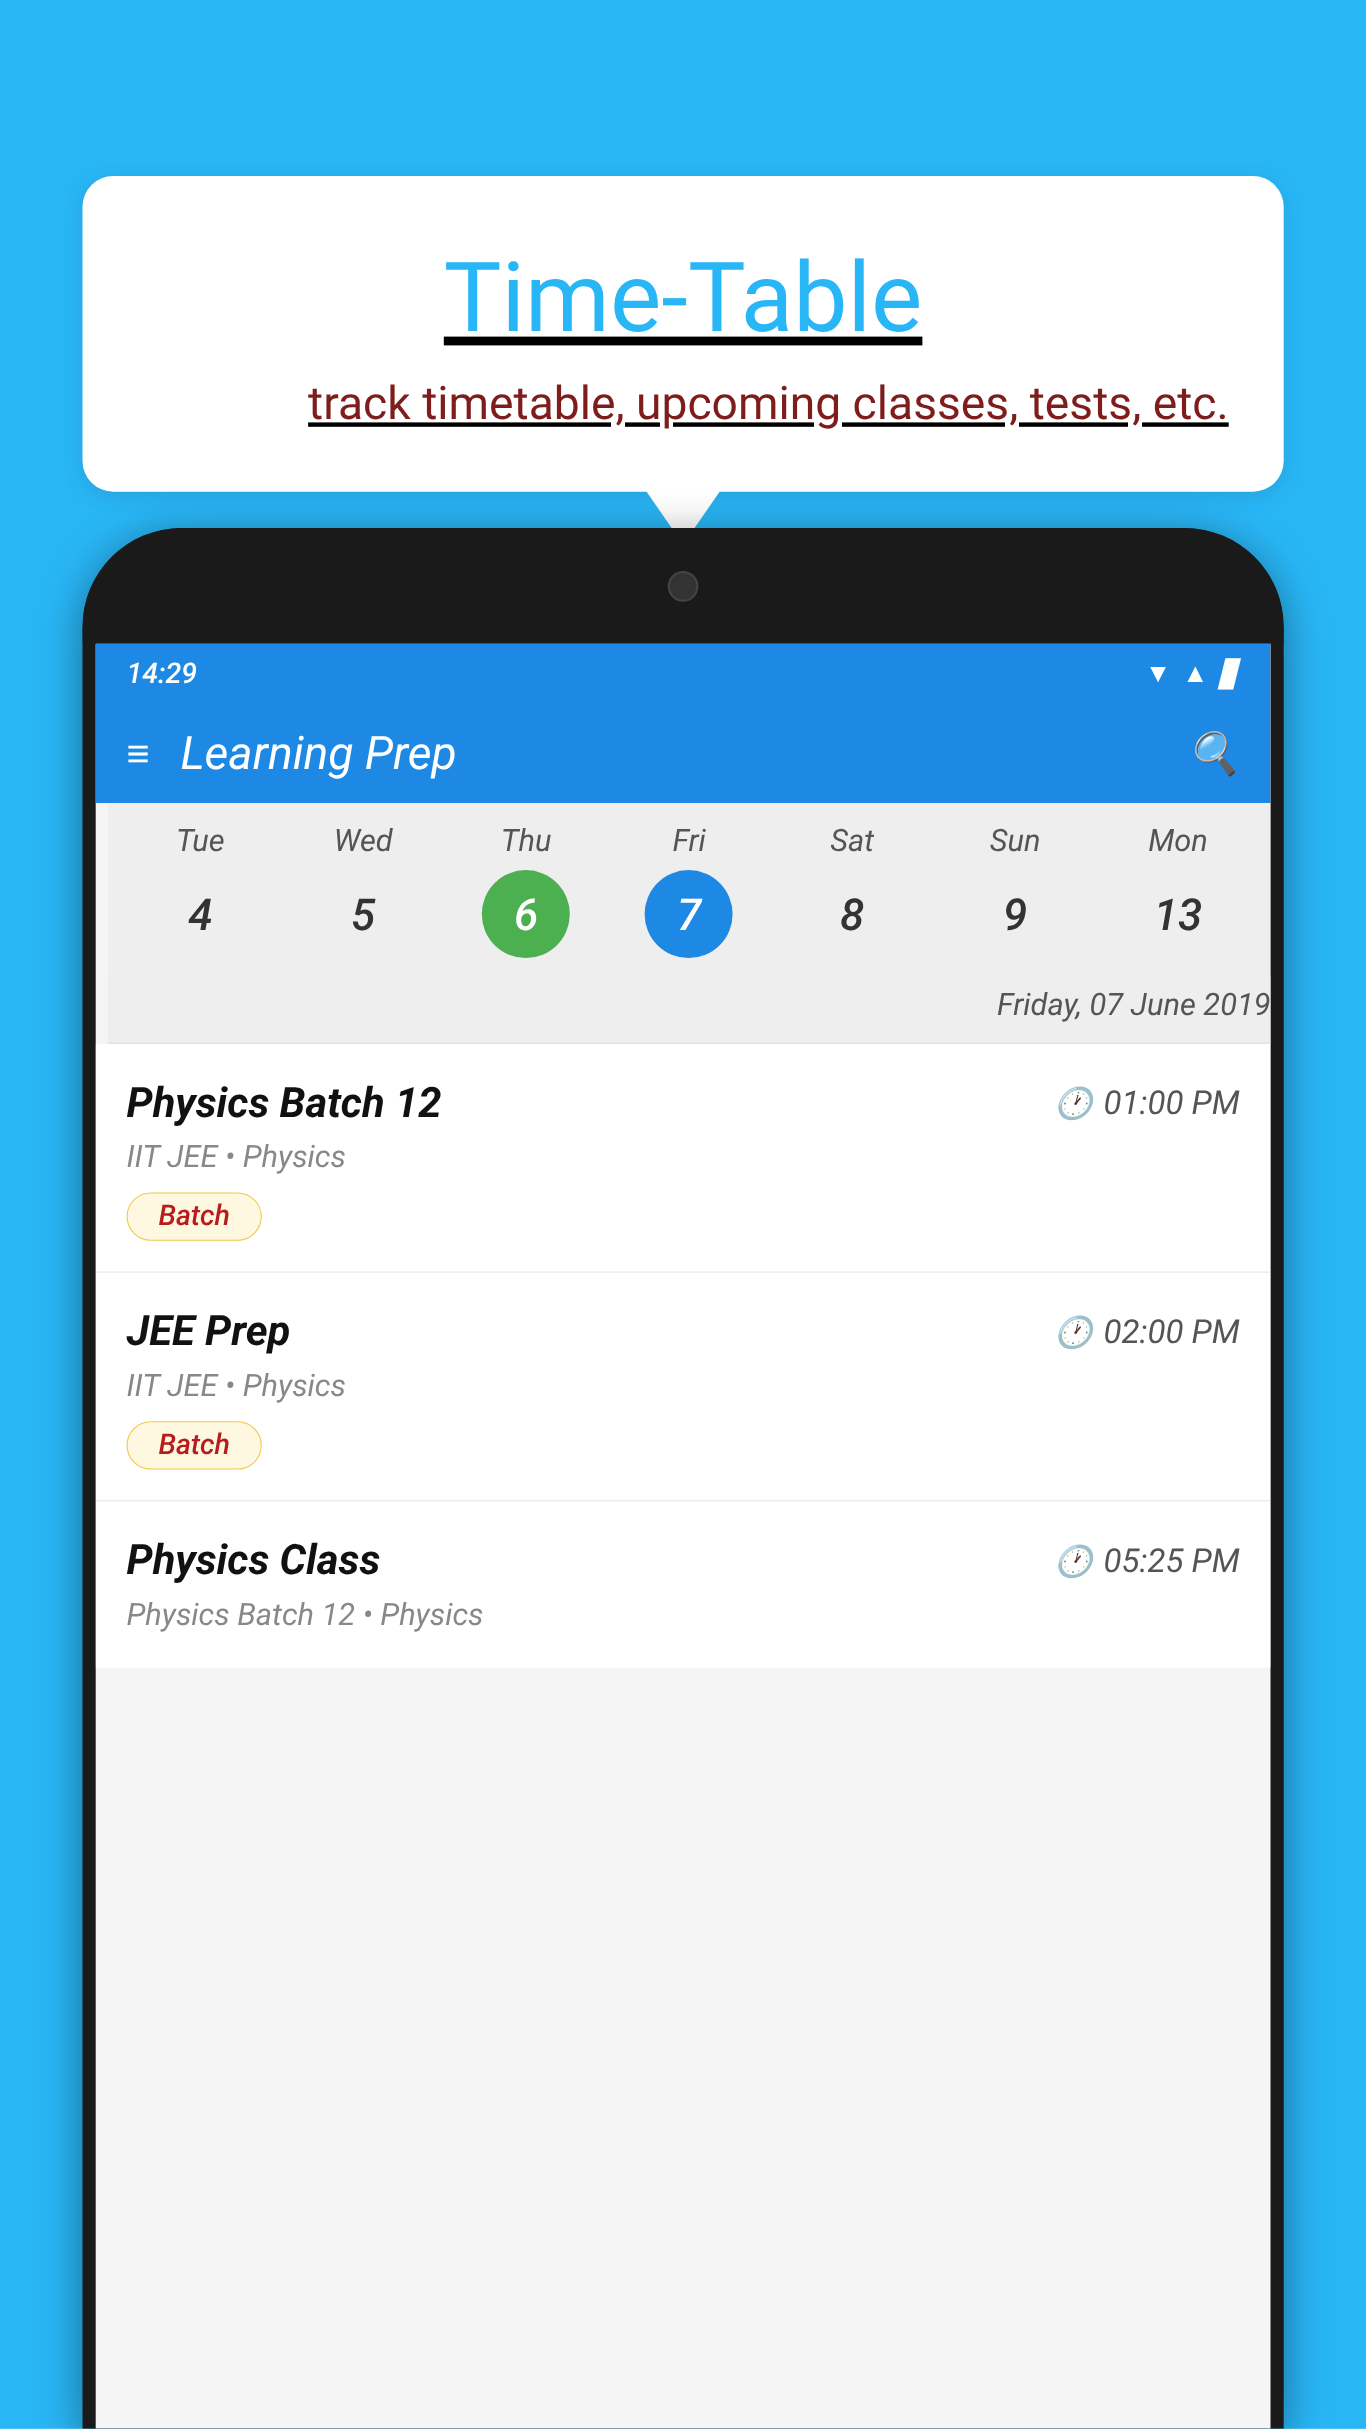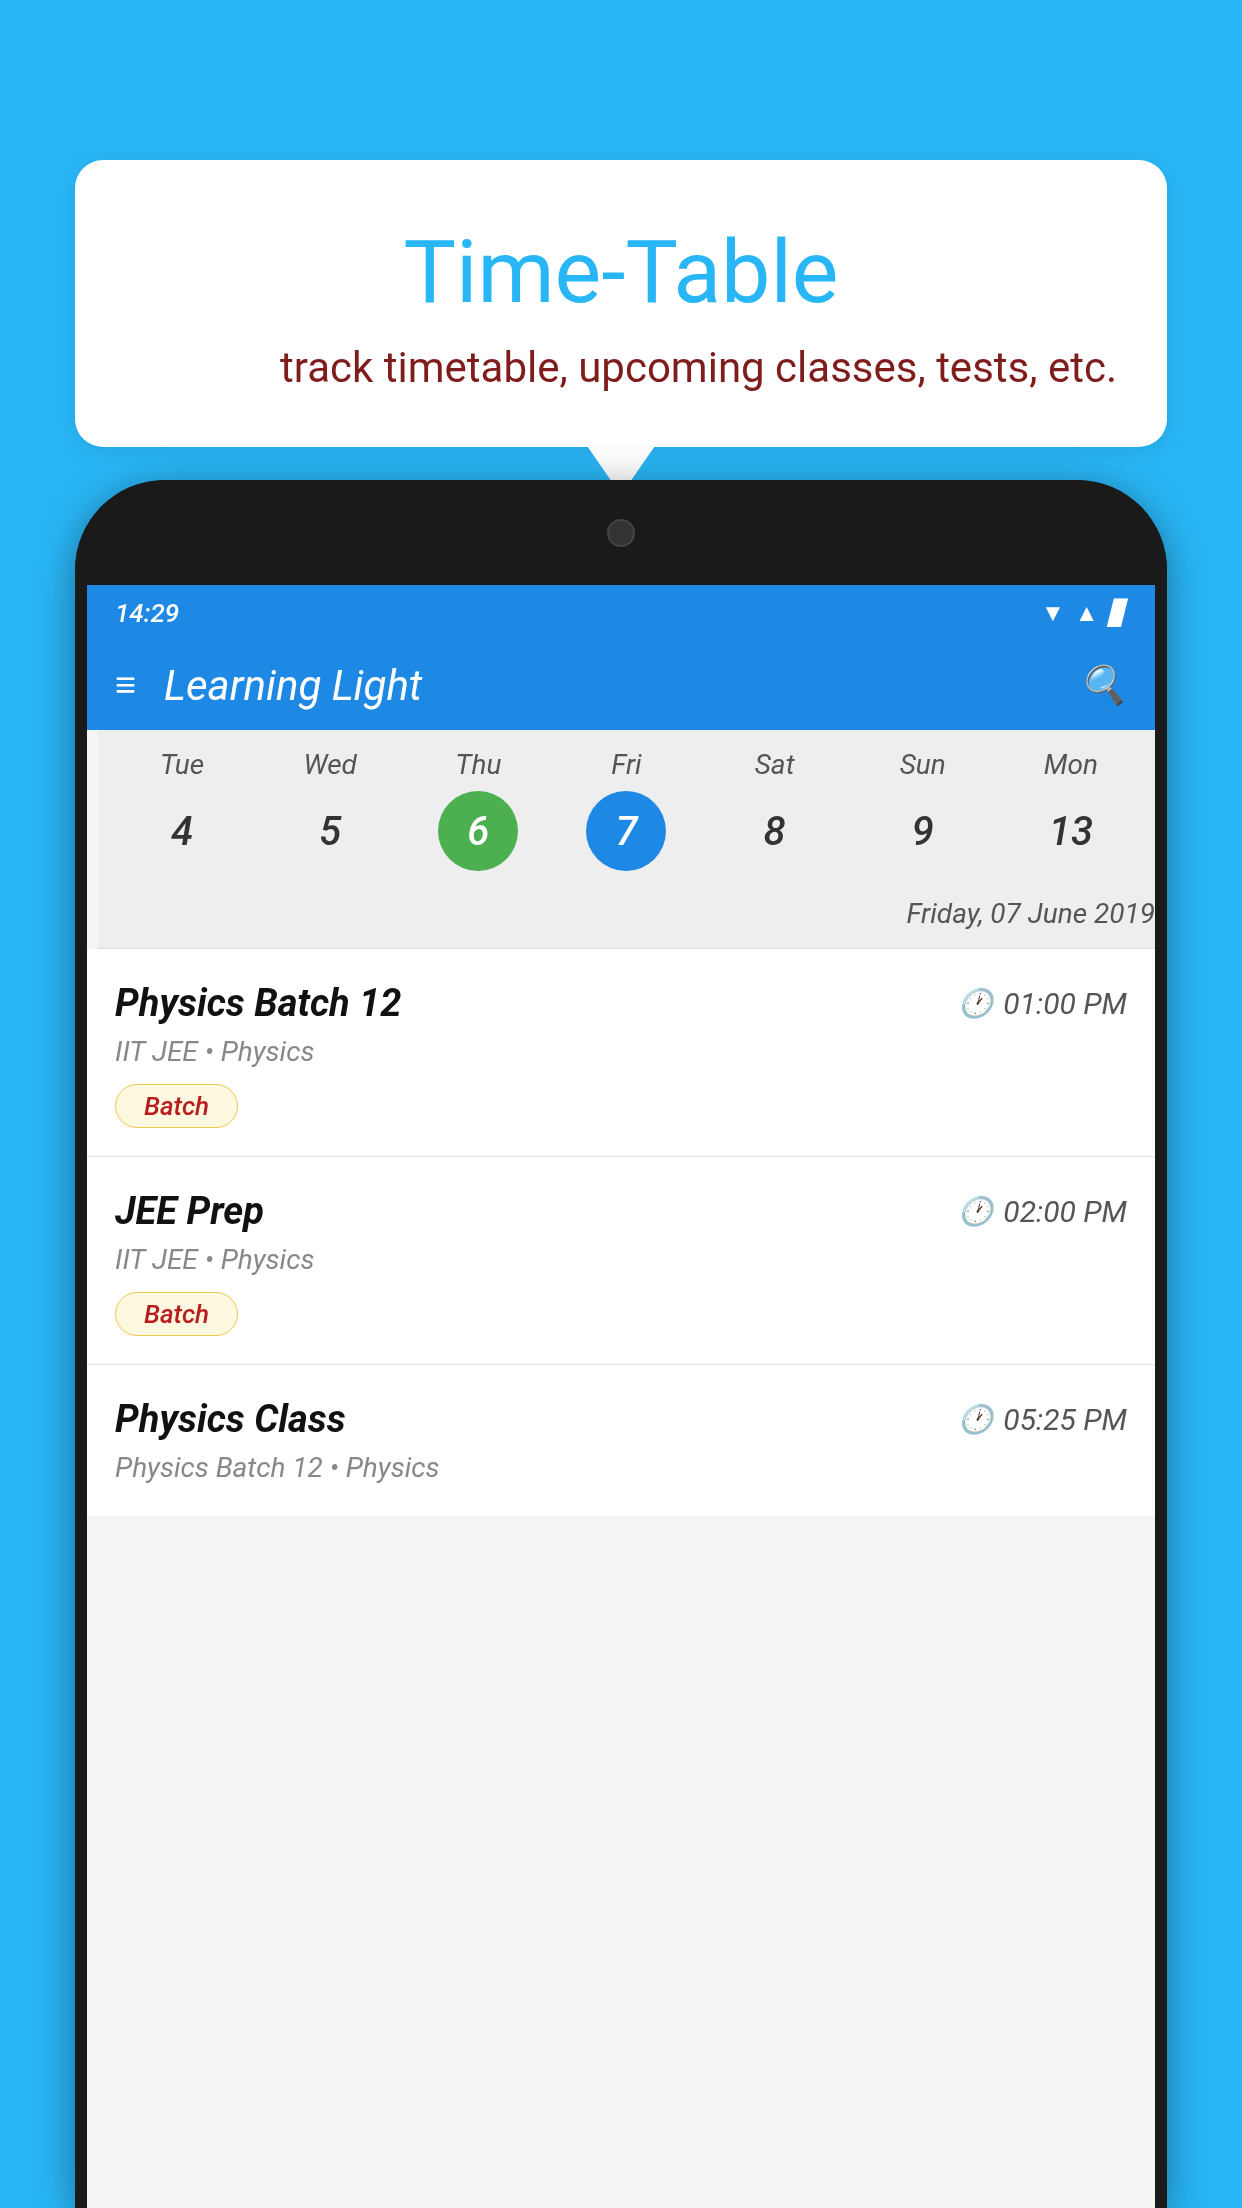--- a/index.html
+++ b/index.html
@@ -17,20 +17,21 @@
     
     .speech-bubble {
       position: absolute;
       top: 160px;
       left: 75px;
       right: 75px;
       background: white;
       border-radius: 28px;
       padding: 60px 50px 55px;
       box-shadow: 0 4px 20px rgba(0,0,0,0.1);
+      text-decoration: underline;
     }
 
     .speech-bubble::after {
       content: '';
       position: absolute;
       bottom: -48px;
       left: 50%;
       transform: translateX(-50%);
       border-left: 36px solid transparent;
       border-right: 36px solid transparent;
@@ -296,21 +297,21 @@
       <span class="status-time">14:29</span>
       <div class="status-icons">
         <span class="wifi-icon">▼</span>
         <span class="signal-icon">▲</span>
         <span class="battery-icon">▊</span>
       </div>
     </div>
 
     <div class="app-bar">
       <span class="hamburger">≡</span>
-      <span class="app-title">Learning Light</span>
+      <span class="app-title">Learning Prep</span>
       <span class="search-icon-btn">🔍</span>
     </div>
 
     <div class="calendar-strip">
       <div class="day-headers">
         <span class="day-label">Tue</span>
         <span class="day-label">Wed</span>
         <span class="day-label">Thu</span>
         <span class="day-label">Fri</span>
         <span class="day-label">Sat</span>

